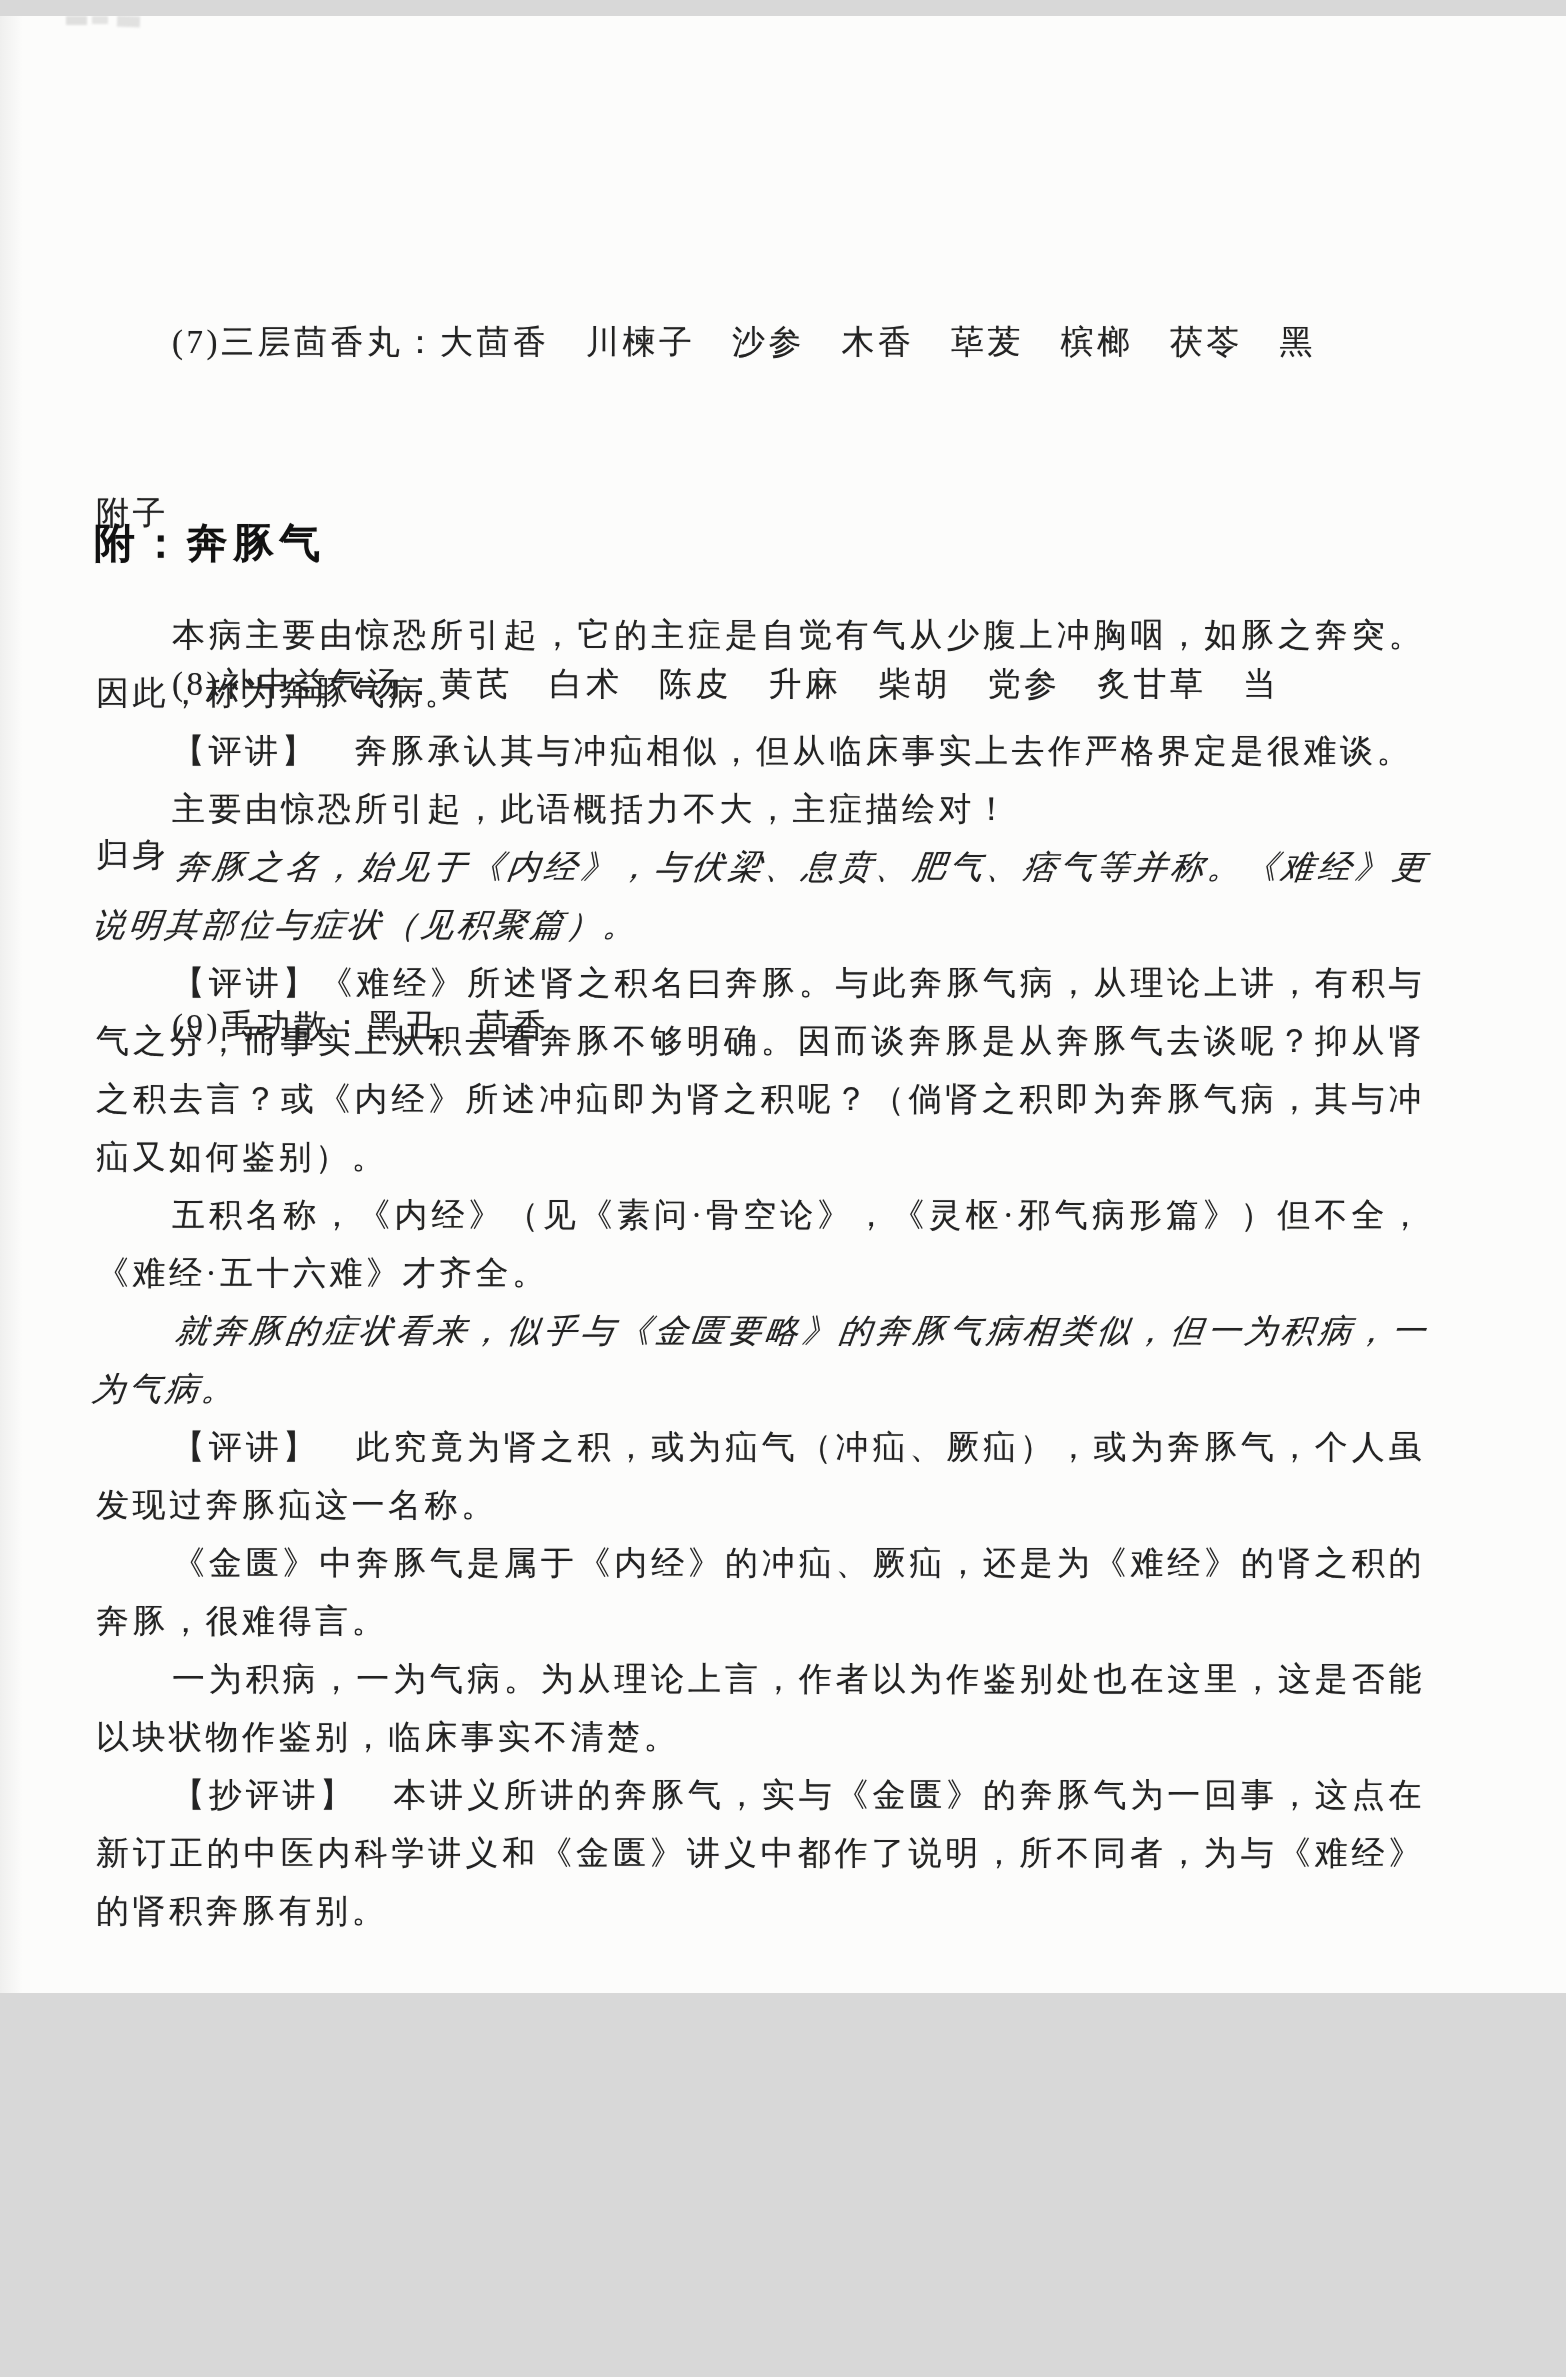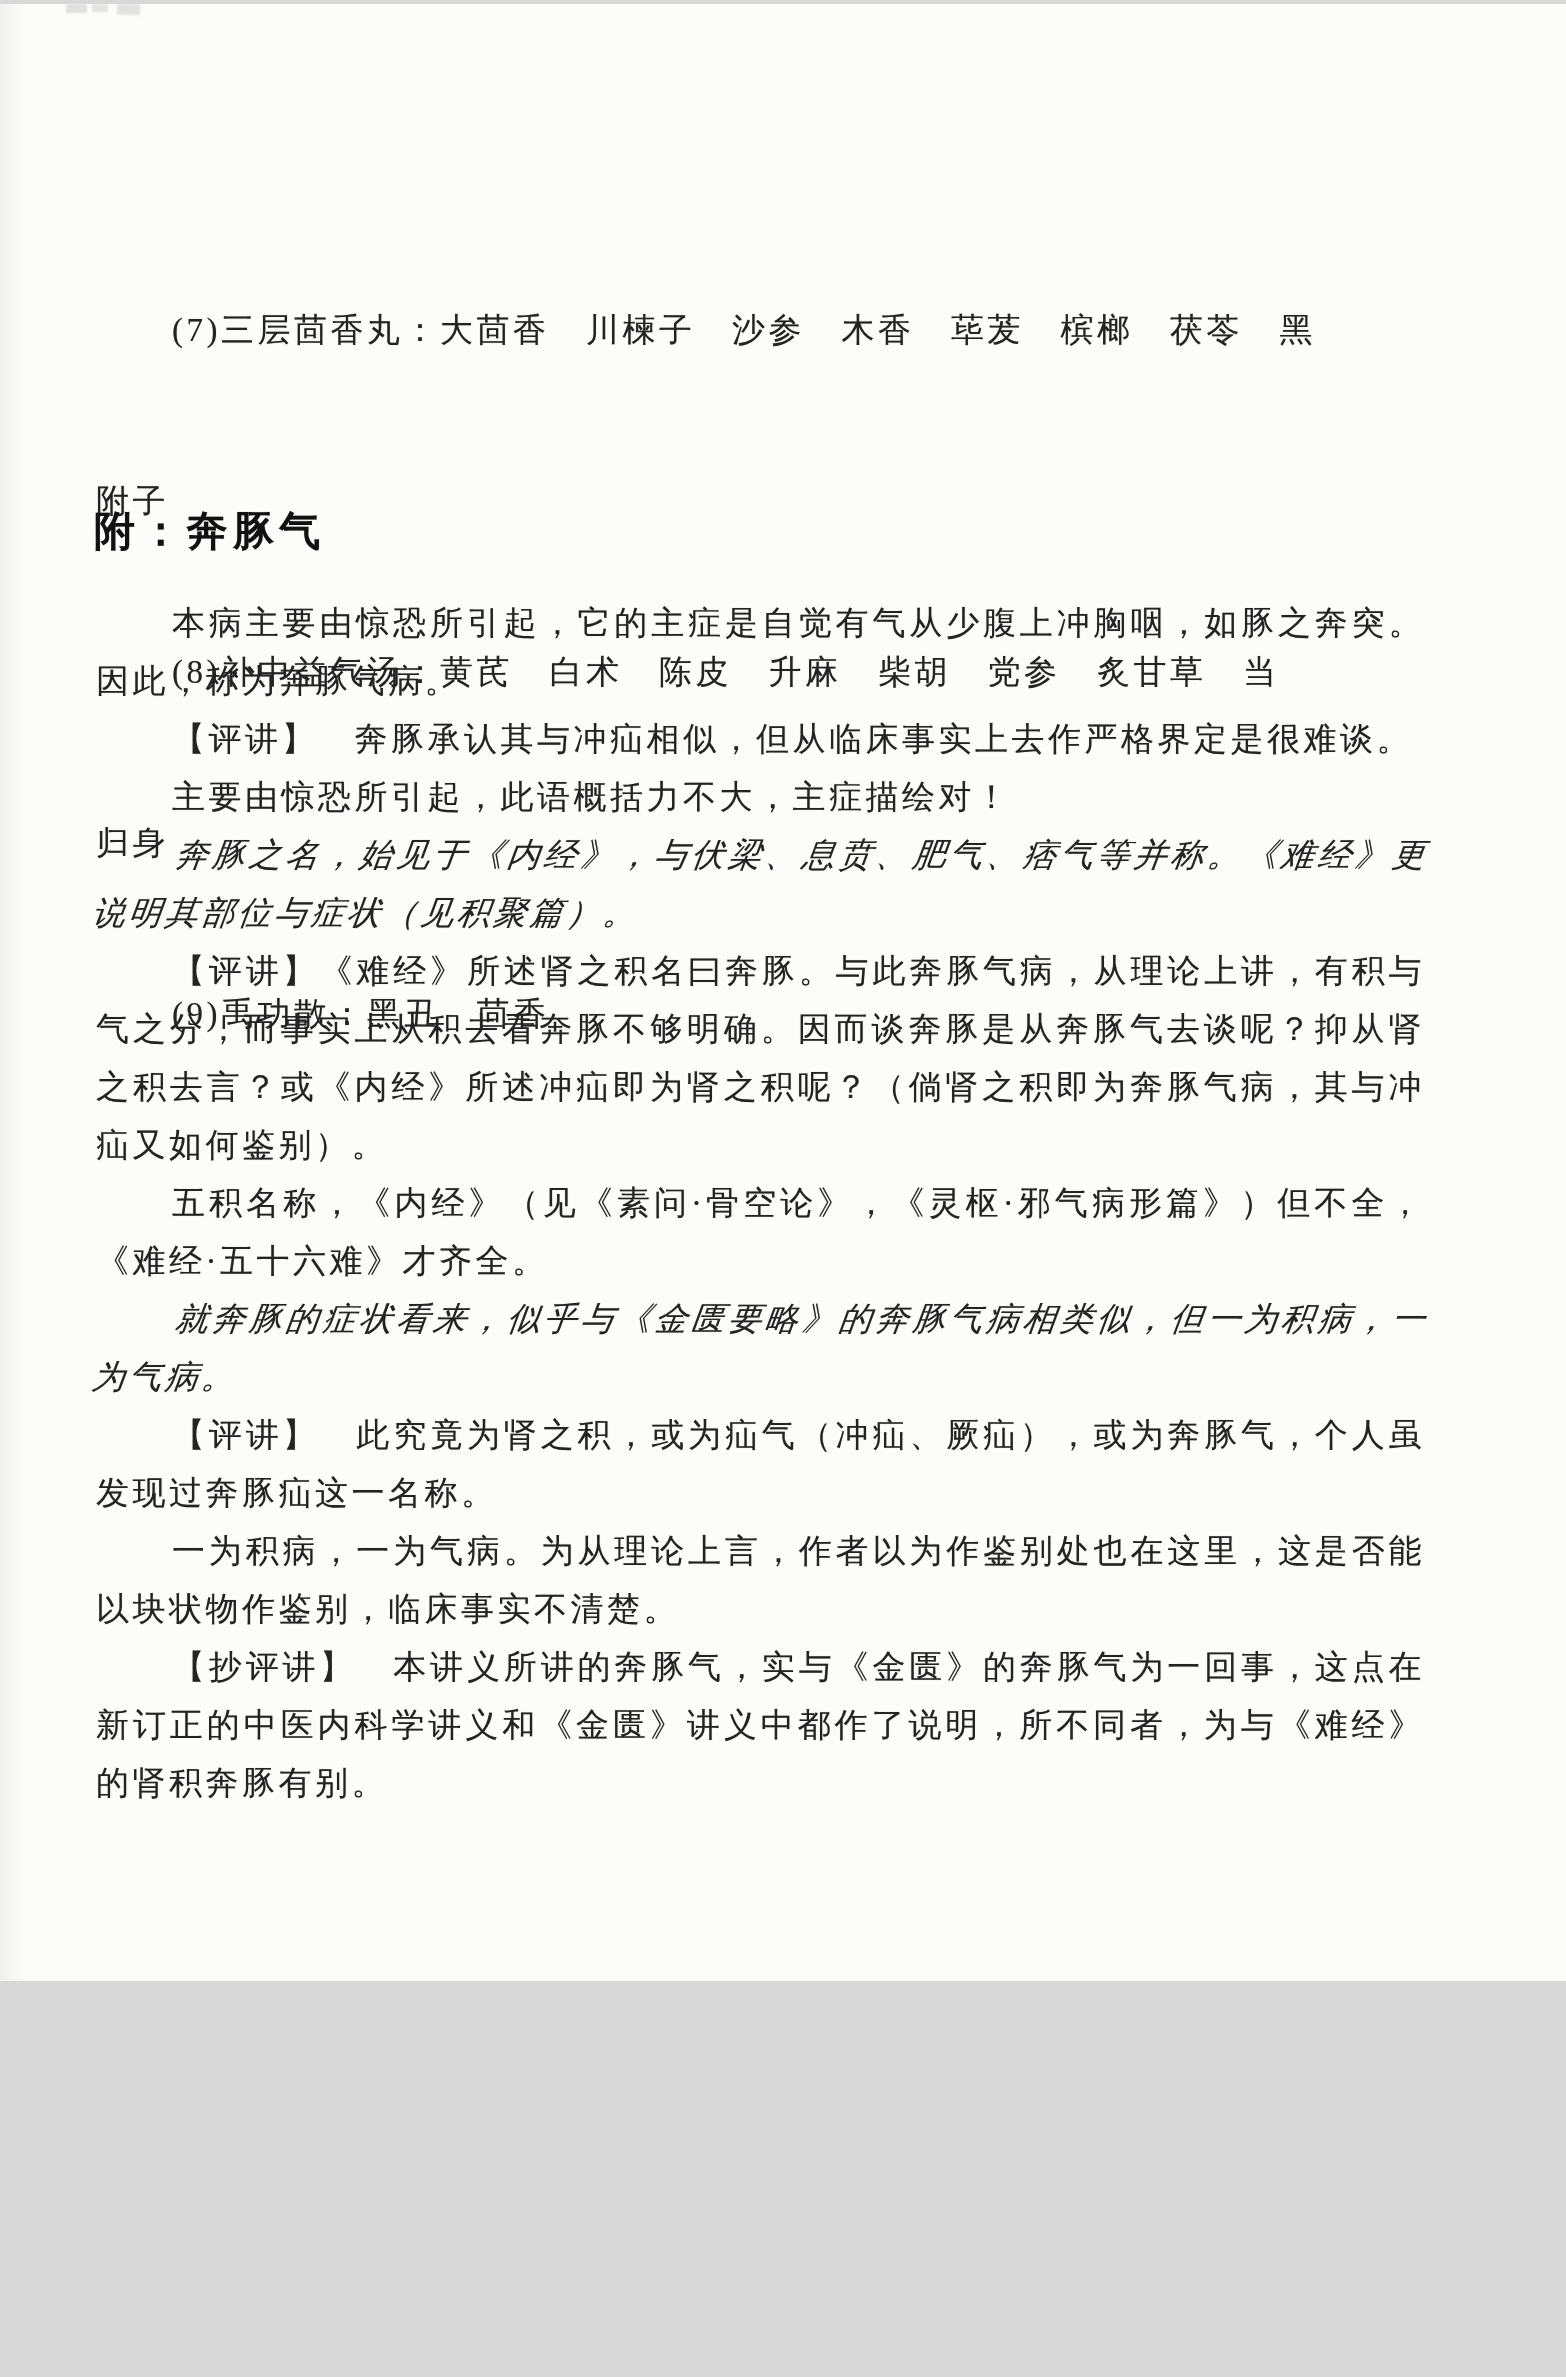--- a/index.html
+++ b/index.html
@@ -1,20 +1,20 @@
 <!DOCTYPE html>
 <html style="font-size:14px"><head>
 <meta charset="utf-8">
 <style>
   html, body { margin: 0; padding: 0; background: #d8d8d8; }
   .page {
     position: relative;
     width: 1566px;
     height: 1977px;
-    margin: 4px auto;
+    margin: 16px auto;
     background: #fcfcfb;
     overflow: hidden;
     font-family: "Liberation Serif", serif;
     color: #232323;
   }
   .page::before {
     content: "";
     position: absolute;
     left: 0; top: 0; bottom: 0;
     width: 23px;
@@ -118,20 +118,21 @@
 
   <div class="bodytext">
     <p class="para">本病主要由惊恐所引起，它的主症是自觉有气从少腹上冲胸咽，如豚之奔突。因此，称为奔豚气病。</p>
     <p class="para">【评讲】　奔豚承认其与冲疝相似，但从临床事实上去作严格界定是很难谈。</p>
     <p class="para">主要由惊恐所引起，此语概括力不大，主症描绘对！</p>
     <p class="para quote">奔豚之名，始见于《内经》，与伏梁、息贲、肥气、痞气等并称。《难经》更说明其部位与症状（见积聚篇）。</p>
     <p class="para">【评讲】《难经》所述肾之积名曰奔豚。与此奔豚气病，从理论上讲，有积与气之分，而事实上从积去看奔豚不够明确。因而谈奔豚是从奔豚气去谈呢？抑从肾之积去言？或《内经》所述冲疝即为肾之积呢？（倘肾之积即为奔豚气病，其与冲疝又如何鉴别）。</p>
     <p class="para">五积名称，《内经》（见《素问·骨空论》，《灵枢·邪气病形篇》）但不全，《难经·五十六难》才齐全。</p>
     <p class="para quote">就奔豚的症状看来，似乎与《金匮要略》的奔豚气病相类似，但一为积病，一为气病。</p>
     <p class="para">【评讲】　此究竟为肾之积，或为疝气（冲疝、厥疝），或为奔豚气，个人虽发现过奔豚疝这一名称。</p>
+    <p class="para">《金匮》中奔豚气是属于《内经》的冲疝、厥疝，还是为《难经》的肾之积的奔豚，很难得言。</p>
     <p class="para">一为积病，一为气病。为从理论上言，作者以为作鉴别处也在这里，这是否能以块状物作鉴别，临床事实不清楚。</p>
     <p class="para">【抄评讲】　本讲义所讲的奔豚气，实与《金匮》的奔豚气为一回事，这点在新订正的中医内科学讲义和《金匮》讲义中都作了说明，所不同者，为与《难经》的肾积奔豚有别。</p>
   </div>
 
   <svg class="footer-rule" viewBox="0 0 380 64">
     <polyline points="4,9 278,9 306,52 362,52" fill="none" stroke="#3a3a3a" stroke-width="4.5"></polyline>
   </svg>
 
   <div class="chapter-label">疝气（附：奔豚气）</div>
 

